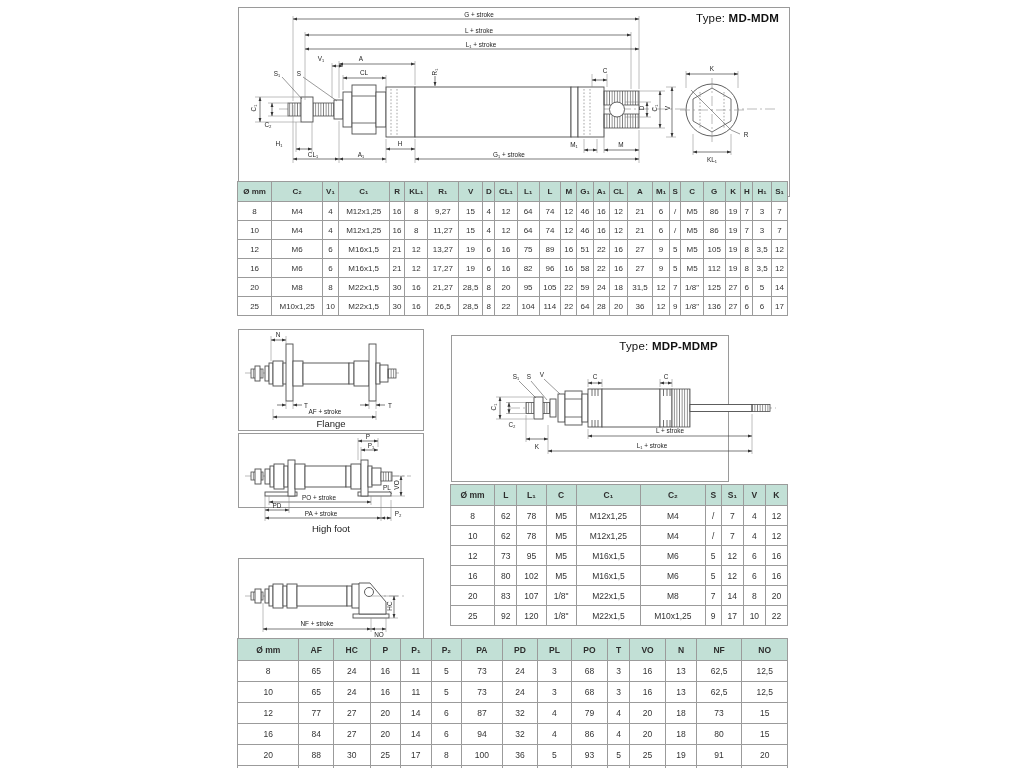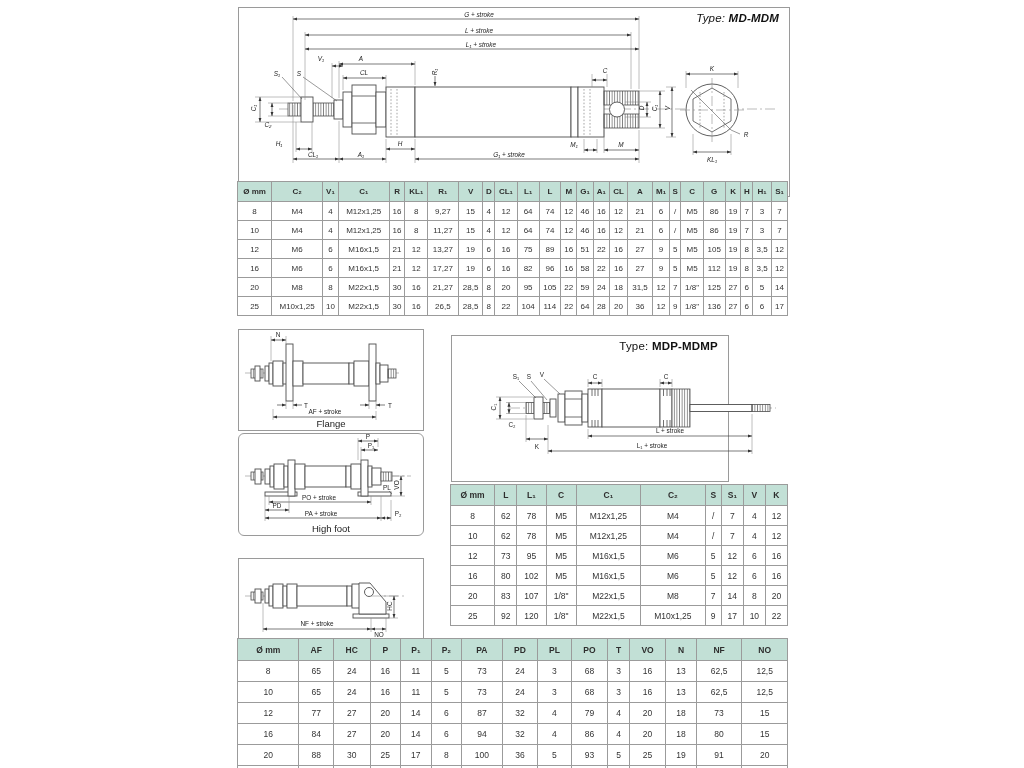--- a/index.html
+++ b/index.html
@@ -1,23 +1,23 @@
 <!DOCTYPE html>
 <html><head>
 <meta charset="utf-8">
 <style>
   * { margin:0; padding:0; box-sizing:border-box; }
   html,body { width:1024px; height:768px; background:#fff; overflow:hidden;
     font-family:"Liberation Sans", sans-serif; color:#333; }
   .page { position:relative; width:1024px; height:768px; background:#fff; }
 
   .box { position:absolute; border:1px solid #9a9a9a; background:#fff; }
-  #md-box   { left:238px; top:7px;   width:552px; height:190px;font-style:italic; }
+  #md-box   { left:238px; top:7px;   width:552px; height:190px; }
   #flange-box { left:238px; top:329px; width:186px; height:102px;text-decoration:underline; }
-  #highfoot-box { left:238px; top:433px; width:186px; height:103px;border-radius:6px; }
+  #highfoot-box { left:238px; top:433px; width:186px; height:75px; }
   #rearclevis-box { left:238px; top:558px; width:186px; height:89px; }
   #mdp-box  { left:451px; top:335px; width:278px; height:147px; }
 
   .type-title { position:absolute; top:3px; right:8px; font-size:11.5px; color:#111;
     letter-spacing:.2px; background:#fff; padding:1px 2px; z-index:2; }
   .type-title b { font-weight:bold; }
 
   table { border-collapse:collapse; table-layout:auto; position:absolute; background:#fff; }
   #table1 { left:237px; top:181px; width:551px; }
   #table2 { left:450px; top:484px; width:338px; }

